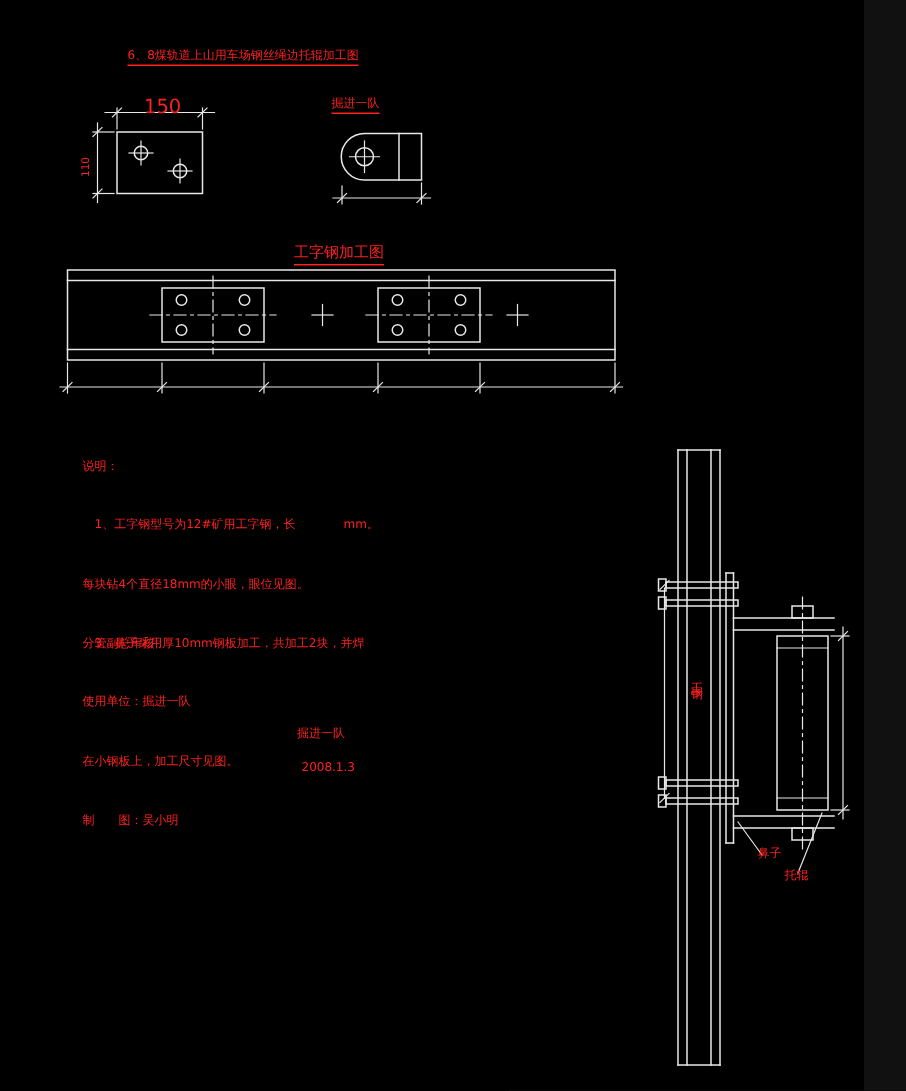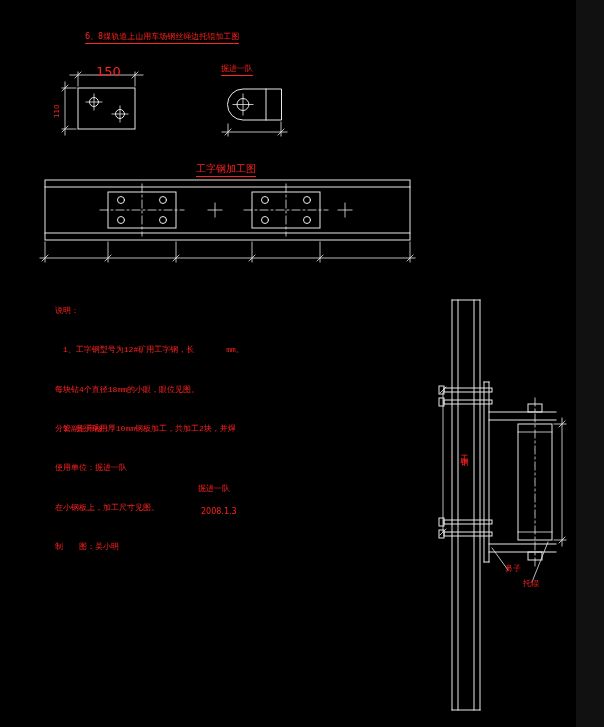--- a/index.html
+++ b/index.html
@@ -8,21 +8,21 @@
     position:relative; width:576px; height:727px; background:var(--background,#000);
     overflow:hidden; font-family:"DejaVu Sans","Liberation Sans",sans-serif;
   }
   svg { position:absolute; left:0; top:0; }
   svg g { stroke:var(--line,#e8e8e8); fill:none; stroke-width:1; stroke-linecap:square; }
   svg .cl { stroke-dasharray:8 3 2 3; stroke-width:0.8; }
   svg .thin { stroke-width:0.8; }
   .t { position:absolute; color:var(--accent,#ff2020); white-space:pre; line-height:1.2; }
   .underline { border-bottom:1px solid var(--accent,#ff2020); padding-bottom:1px; }
   .notes { position:absolute; left:55px; top:278px; color:var(--accent,#ff2020);
-           font-size:8px; line-height:13.1px; white-space:pre;font-family:Liberation Mono, monospace; }
+           font-size:8px; line-height:13.1px; white-space:pre; }
   .vrot { transform:rotate(-90deg); transform-origin:left top; }
   .vtext { writing-mode:vertical-rl; letter-spacing:2px; }
 </style>
 </head>
 <body>
 
 <div class="canvas">
 
   <svg width="604" height="727" viewBox="0 0 604 727">
 

